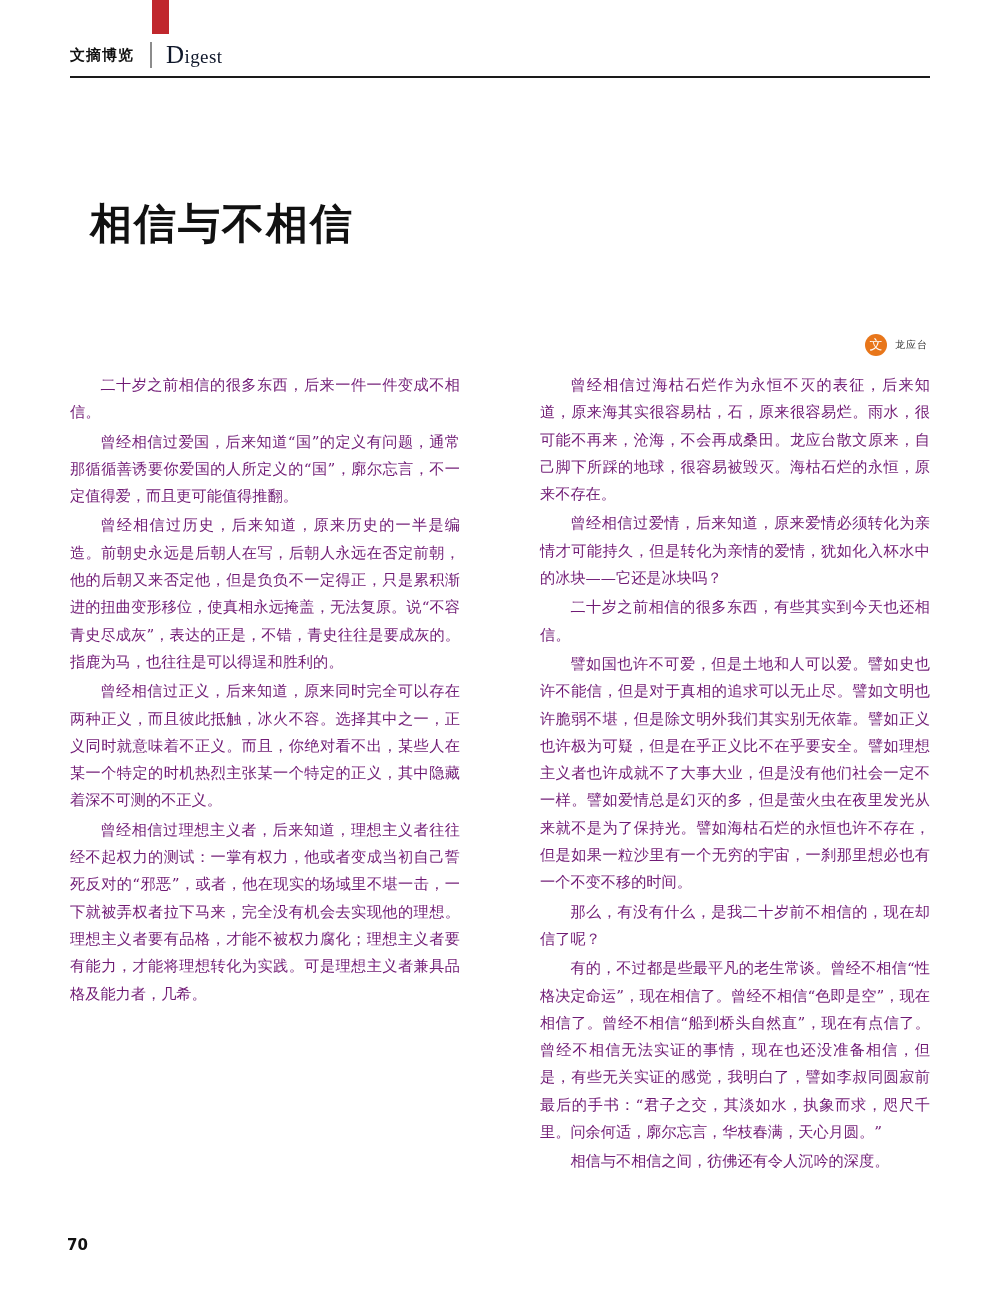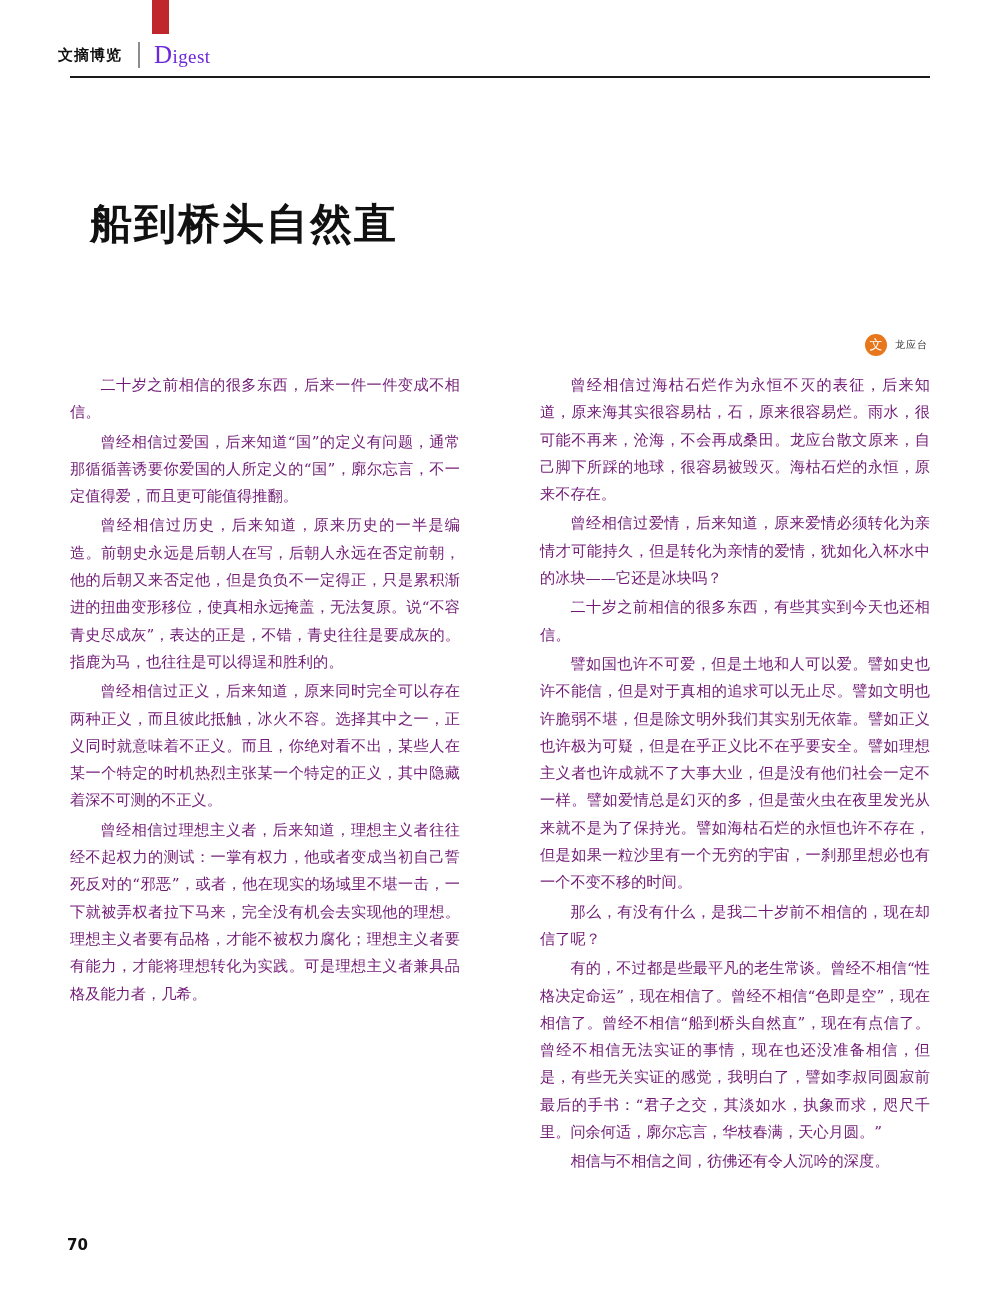--- a/index.html
+++ b/index.html
@@ -35,21 +35,21 @@
   }
   .header {
     position: absolute;
     left: 0;
     top: 34px;
     width: 1000px;
     height: 42px;
   }
   .header-inner {
     position: absolute;
-    left: 58px;
+    left: 70px;
     top: 0;
     display: flex;
     align-items: center;
     height: 42px;
   }
   .header-cn {
     font-family: "DejaVu Sans", "Liberation Sans", sans-serif;
     font-weight: bold;
     font-size: 15px;
     letter-spacing: 1px;
@@ -57,21 +57,21 @@
   }
   .header-divider {
     width: 2px;
     height: 26px;
     background: #8c8c8c;
     margin: 0 14px 0 16px;
   }
   .header-en {
     font-family: "Liberation Serif", serif;
     font-size: 19px;
-    color: #6d28d9;
+    color: #0f172a;
     letter-spacing: 0.4px;
   }
   .header-en .cap {
     font-size: 25px;
   }
   .header-line {
     position: absolute;
     left: 70px;
     top: 76px;
     width: 860px;
@@ -161,21 +161,21 @@
 
 <div class="header">
   <div class="header-inner">
     <span class="header-cn">文摘博览</span>
     <span class="header-divider"></span>
     <span class="header-en"><span class="cap">D</span><span>igest</span></span>
   </div>
 </div>
 <div class="header-line"></div>
 
-<h1 class="article-title">船到桥头自然直</h1>
+<h1 class="article-title">相信与不相信</h1>
 
 <div class="author-block">
   <span class="author-badge">文</span>
   <span class="author-name">龙应台</span>
 </div>
 
 <div class="columns">
   <div class="col">
     <p>二十岁之前相信的很多东西，后来一件一件变成不相信。</p>
     <p>曾经相信过爱国，后来知道“国”的定义有问题，通常那循循善诱要你爱国的人所定义的“国”，廓尔忘言，不一定值得爱，而且更可能值得推翻。</p>

